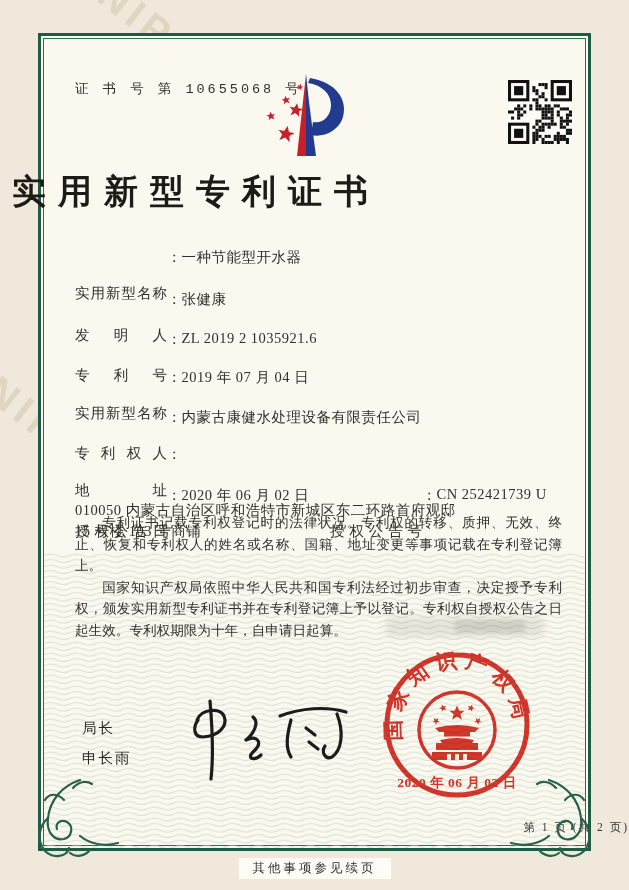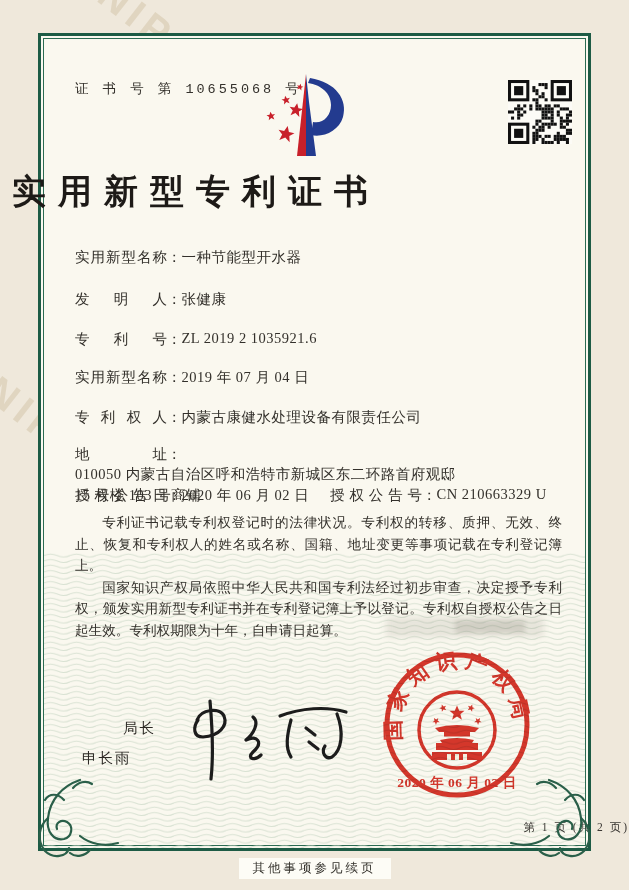--- a/index.html
+++ b/index.html
@@ -26,35 +26,35 @@
   .waves { position:absolute; left:44px; top:552px; width:541px; height:296px; pointer-events:none; }
 
   .certno { position:absolute; left:75px; top:80px; font-size:13.5px; color:#33302b; letter-spacing:3px;font-family:Liberation Mono, monospace; }
   .logo { position:absolute; left:256px; top:72px; width:100px; height:96px; }
   .qr { position:absolute; left:508px; top:80px; width:64px; height:64px; background:#fcfbf6; }
 
   .title { position:absolute; left:0; right:0; top:169px; text-align:left;
            font-size:34px; font-weight:600; color:#1d1a17; letter-spacing:12px; text-indent:12px; }
 
   .row { position:absolute; left:75px; font-size:14.5px; color:#33302b; width:486px; }
-  .flabel { display:inline-block; width:92px; text-align:justify; text-align-last:justify; vertical-align:top; }
+  .flabel { display:inline-block; width:92px; text-align:justify; text-align-last:justify; vertical-align:top;margin-top:36px; }
   .fval { display:inline-block; vertical-align:top; letter-spacing:0.5px; }
   .addr-val { width:398px; line-height:21px; }
   .pair2 { position:absolute; left:255px; top:0; }
 
   .paras { position:absolute; left:75px; top:512px; width:487px; font-size:13.6px;
            line-height:21.5px; color:#33302b; text-align:justify; }
   .paras p { text-indent:2em; }
 
   .smudge { position:absolute; left:386px; top:617px; width:158px; height:20px;
             background:rgba(110,98,85,0.13); filter:blur(3px); border-radius:4px; }
   .smudge2 { position:absolute; left:455px; top:620px; width:70px; height:13px;
             background:rgba(95,85,72,0.15); filter:blur(2px); }
 
-  .sig-title { position:absolute; left:82px; top:719px; font-size:14.5px; color:#2c2925; letter-spacing:2px;margin-left:41px; }
+  .sig-title { position:absolute; left:82px; top:719px; font-size:14.5px; color:#2c2925; letter-spacing:2px; }
   .sig-name  { position:absolute; left:82px; top:749px; font-size:14.5px; color:#2c2925; letter-spacing:2px; }
   .sig-hand  { position:absolute; left:175px; top:690px; width:180px; height:100px; }
 
   .seal { position:absolute; left:382px; top:650px; width:150px; height:150px;
           opacity:0.93; mix-blend-mode:multiply; }
 
   .pagenum { position:absolute; left:0; right:0; top:820px; text-align:right;
              font-size:11.5px; color:#3a3733; letter-spacing:2px; }
 
   .flourish { position:absolute; width:110px; height:100px; }
@@ -254,21 +254,21 @@
   </div>
   <div class="row" style="top:408px">
     <span class="flabel">专利权人</span><span>：</span><span class="fval">内蒙古康健水处理设备有限责任公司</span>
   </div>
   <div class="row" style="top:445px">
     <span class="flabel">地址</span><span>：</span><span class="fval addr-val">010050 内蒙古自治区呼和浩特市新城区东二环路首府观邸 15 号楼 103 号商铺</span>
   </div>
   <div class="row" style="top:486px">
     <span class="flabel">授权公告日</span><span>：</span><span class="fval">2020 年 06 月 02 日</span>
     <span class="pair2">
-      <span class="flabel">授权公告号</span><span>：</span><span class="fval">CN 210663329 U</span>
+      <span class="flabel">授权公告号</span><span>：</span><span class="fval">CN 252421739 U</span>
     </span>
   </div>
 
   <div class="paras">
     <p>专利证书记载专利权登记时的法律状况。专利权的转移、质押、无效、终止、恢复和专利权人的姓名或名称、国籍、地址变更等事项记载在专利登记簿上。</p>
     <p>国家知识产权局依照中华人民共和国专利法经过初步审查，决定授予专利权，颁发实用新型专利证书并在专利登记簿上予以登记。专利权自授权公告之日起生效。专利权期限为十年，自申请日起算。</p>
   </div>
 
   <div class="smudge"></div>
   <div class="smudge2"></div>

